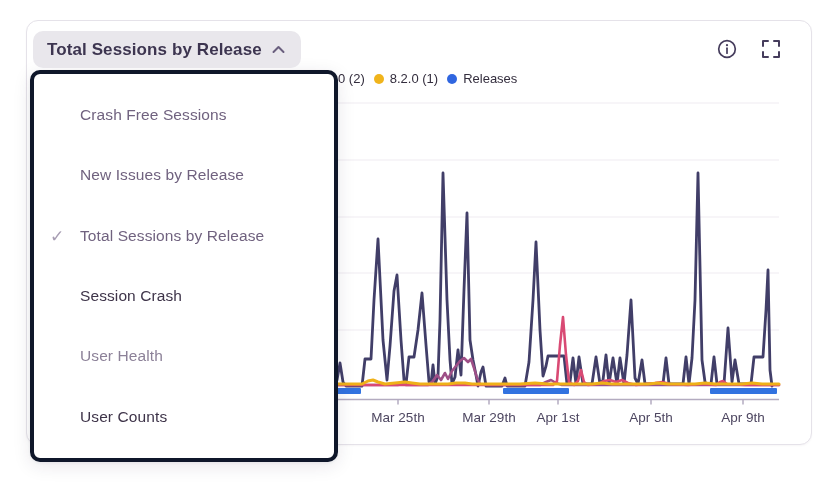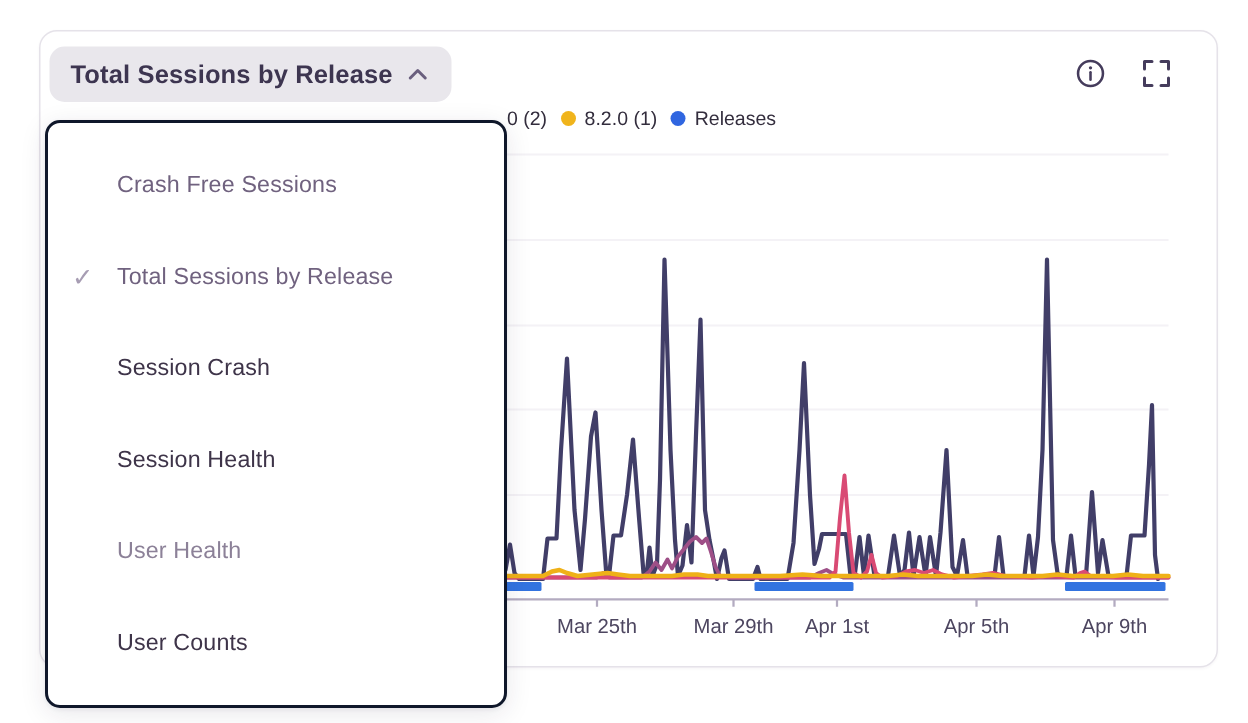--- a/index.html
+++ b/index.html
@@ -19,23 +19,23 @@
 
   .legend { position:absolute; left:338px; top:70px; height:17px; display:flex;
     align-items:center; gap:9px; z-index:1; font-size:13px; color:#332d3d;
     white-space:nowrap; }
   .legend .entry { display:flex; align-items:center; gap:6px; cursor:pointer; }
   .legend .dot { width:10px; height:10px; border-radius:50%; display:inline-block; }
 
   .chart-svg { position:absolute; left:0; top:0; z-index:1; }
 
   .dropdown { position:absolute; left:30px; top:70px; width:308px; height:392px;
-    background:#ffffff; border:2px solid #0f172a; border-radius:10px;
+    background:#ffffff; border:4px solid #0f172a; border-radius:10px;
     box-shadow:0 4px 18px rgba(40,30,60,0.10), 0 1px 3px rgba(40,30,60,0.06);
-    z-index:6; padding:11px 0; display:flex; flex-direction:column;margin-top:10px; }
+    z-index:6; padding:11px 0; display:flex; flex-direction:column; }
   .dd-item { position:relative; flex:1; display:flex; align-items:center;
     padding-left:46px; font-size:15.5px; cursor:pointer; letter-spacing:0.1px; }
   .dd-item .check { position:absolute; left:16px; top:50%; transform:translateY(-50%);
     color:#a79db3; font-size:17px; line-height:1; }
   .tone-muted { color:#70627f; }
   .tone-dark  { color:#3e3449; }
   .tone-faded { color:#8c8198; }
 
   .icon-btn { position:absolute; width:26px; height:26px; top:36px;
     display:flex; align-items:center; justify-content:center;
@@ -91,28 +91,28 @@
   <svg width="13" height="9" viewBox="0 0 13 9">
     <polyline points="1.5,7 6.5,2 11.5,7" fill="none" stroke="#6a5f7e" stroke-width="2" stroke-linecap="round" stroke-linejoin="round"></polyline>
   </svg>
 </button>
 
 <div class="dropdown" id="dropdown">
     <div class="dd-item tone-muted">
       <span>Crash Free Sessions</span>
     </div>
     <div class="dd-item tone-muted">
+      <span>New Issues by Release</span>
+    </div>
+    <div class="dd-item tone-muted">
       <span class="check">✓</span>
       <span>Total Sessions by Release</span>
     </div>
     <div class="dd-item tone-dark">
       <span>Session Crash</span>
-    </div>
-    <div class="dd-item tone-dark">
-      <span>Session Health</span>
     </div>
     <div class="dd-item tone-faded">
       <span>User Health</span>
     </div>
     <div class="dd-item tone-dark">
       <span>User Counts</span>
     </div>
   </div>
 
 <button class="icon-btn info">

